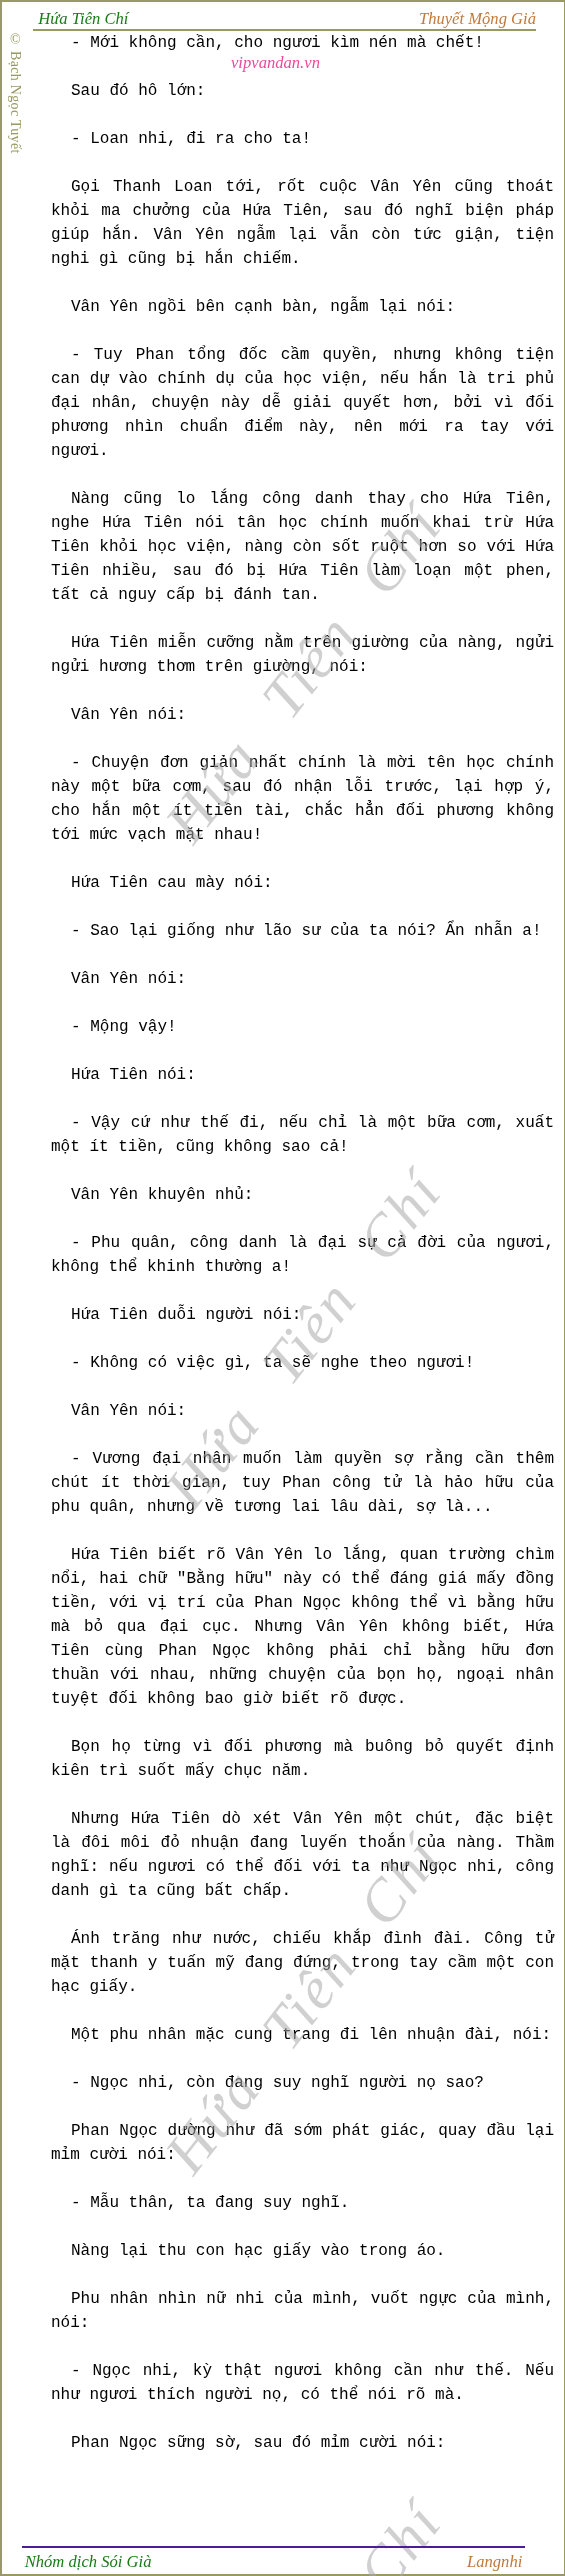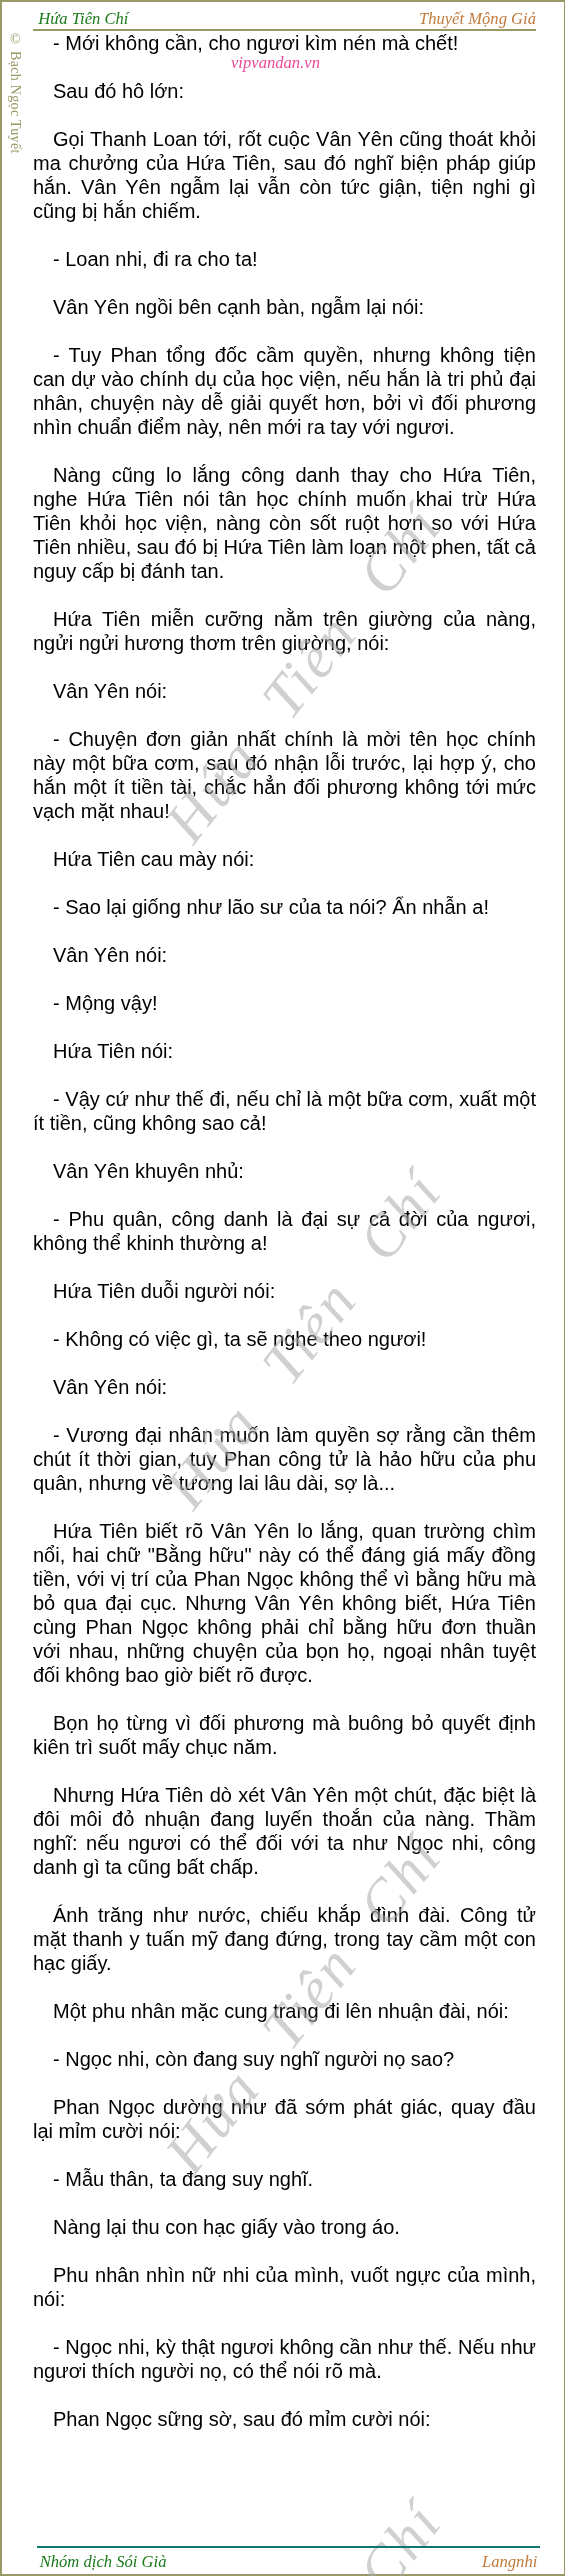--- a/index.html
+++ b/index.html
@@ -33,30 +33,30 @@
     }
     .header .h-left, .header .h-center, .header .h-right {
       position: absolute; top: 0; font-style: italic; font-size: 16.6px; line-height: 21px;
       font-family: "Liberation Serif", serif;
     }
     .header .h-left { left: 5.3px; color: #1a7a1a; }
     .header .h-center { left: 198px; color: #ec4899; margin-top: 44px; }
     .header .h-right { right: 0; color: #c07a3c; }
 
     .content {
-      position: absolute; left: 33px; top: 31px; width: 503px;
-      font-size: 20px; line-height: 24px; color: #000000;
+      position: absolute; left: 51px; top: 31px; width: 503px;
+      font-size: 16px; line-height: 24px; color: #000000;
       text-align: justify;
-      font-family: Liberation Sans, sans-serif;
+      font-family: Liberation Mono, monospace;
     }
     .content p { text-indent: 20px; margin-bottom: 24px; }
 
     .footer {
-      position: absolute; left: 37px; top: 2546px; width: 503px; height: 24px;
-      border-top: 2px solid #0f766e;
+      position: absolute; left: 22px; top: 2546px; width: 503px; height: 24px;
+      border-top: 2px solid #4c1d95;
     }
     .footer .f-left, .footer .f-right {
       position: absolute; top: 2.7px; font-style: italic; font-size: 16.6px; line-height: 21px;
       font-family: "Liberation Serif", serif;
     }
     .footer .f-left { left: 2.7px; color: #1a7a1a; }
     .footer .f-right { right: 2.7px; color: #c07a3c; font-style: italic; }
 
     .watermark {
       position: absolute;
@@ -81,22 +81,22 @@
 
 <div class="header">
   <span class="h-left">Hứa Tiên Chí</span>
   <span class="h-center">vipvandan.vn</span>
   <span class="h-right">Thuyết Mộng Giả</span>
 </div>
 
 <div class="content">
   <p>- Mới không cần, cho ngươi kìm nén mà chết!</p>
   <p>Sau đó hô lớn:</p>
+  <p>- Loan nhi, đi ra cho ta!</p>
   <p>Gọi Thanh Loan tới, rốt cuộc Vân Yên cũng thoát khỏi ma chưởng của Hứa Tiên, sau đó nghĩ biện pháp giúp hắn. Vân Yên ngẫm lại vẫn còn tức giận, tiện nghi gì cũng bị hắn chiếm.</p>
-  <p>- Loan nhi, đi ra cho ta!</p>
   <p>Vân Yên ngồi bên cạnh bàn, ngẫm lại nói:</p>
   <p>- Tuy Phan tổng đốc cầm quyền, nhưng không tiện can dự vào chính dụ của học viện, nếu hắn là tri phủ đại nhân, chuyện này dễ giải quyết hơn, bởi vì đối phương nhìn chuẩn điểm này, nên mới ra tay với ngươi.</p>
   <p>Nàng cũng lo lắng công danh thay cho Hứa Tiên, nghe Hứa Tiên nói tân học chính muốn khai trừ Hứa Tiên khỏi học viện, nàng còn sốt ruột hơn so với Hứa Tiên nhiều, sau đó bị Hứa Tiên làm loạn một phen, tất cả nguy cấp bị đánh tan.</p>
   <p>Hứa Tiên miễn cưỡng nằm trên giường của nàng, ngửi ngửi hương thơm trên giường, nói:</p>
   <p>Vân Yên nói:</p>
   <p>- Chuyện đơn giản nhất chính là mời tên học chính này một bữa cơm, sau đó nhận lỗi trước, lại hợp ý, cho hắn một ít tiền tài, chắc hẳn đối phương không tới mức vạch mặt nhau!</p>
   <p>Hứa Tiên cau mày nói:</p>
   <p>- Sao lại giống như lão sư của ta nói? Ẩn nhẫn a!</p>
   <p>Vân Yên nói:</p>
   <p>- Mộng vậy!</p>

